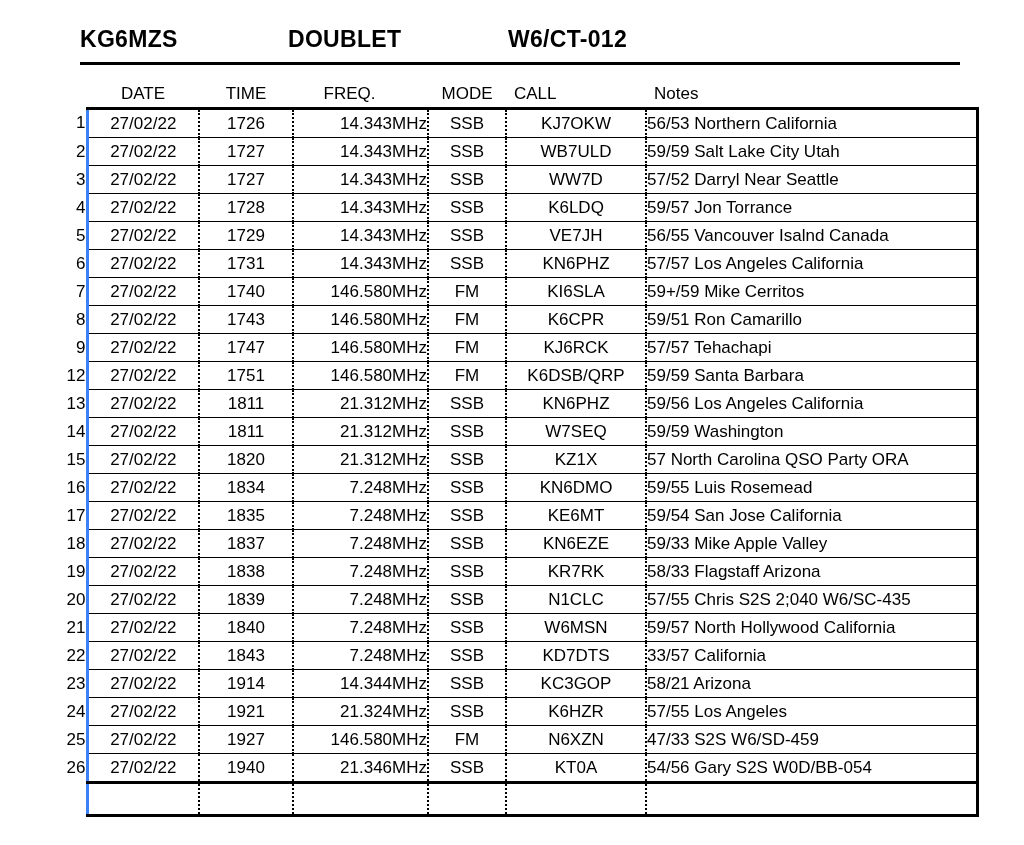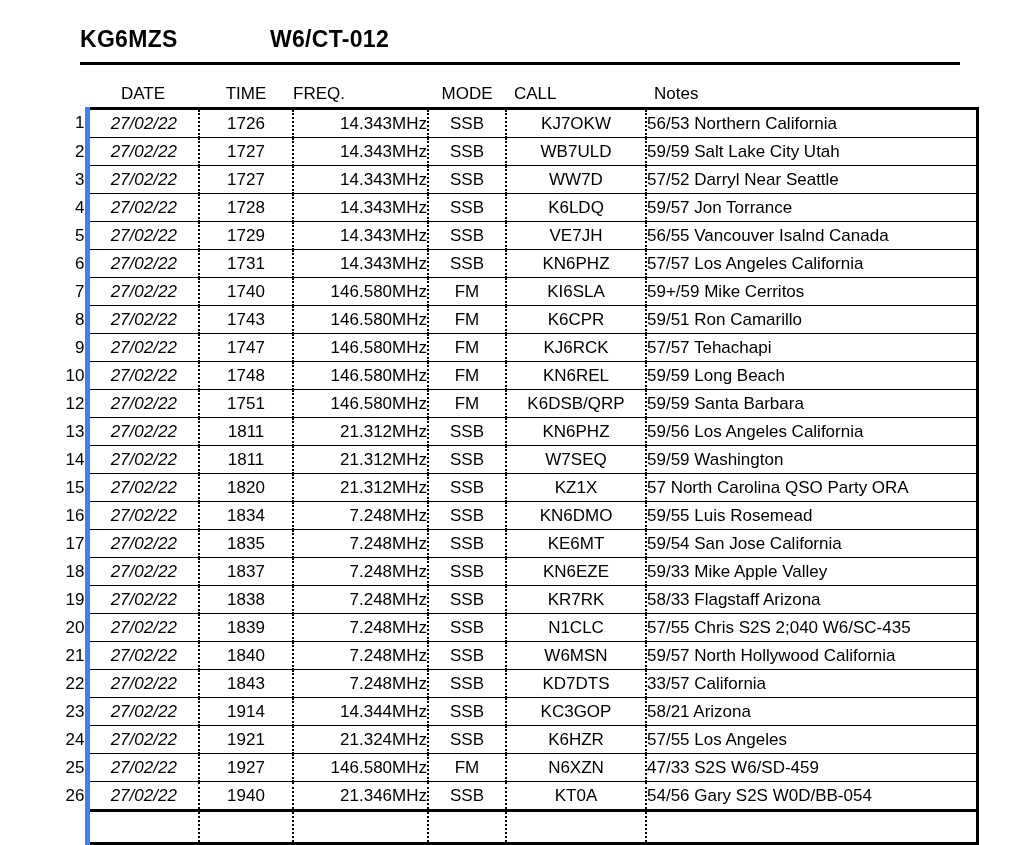--- a/index.html
+++ b/index.html
@@ -81,21 +81,21 @@
 
   
   .hdr td {
     font-size: 19px;
     height: 34px;
     border: none;
     padding-bottom: 2px;
   }
   .hdr .th-date { text-align: center; }
   .hdr .th-time { text-align: center; }
-  .hdr .th-freq { text-align: left; padding-right: 22px;}
+  .hdr .th-freq { text-align: center; padding-right: 22px;}
   .hdr .th-mode { text-align: center; }
   .hdr .th-call { text-align: left; padding-left: 8px;}
   .hdr .th-notes{ text-align: left; padding-left: 8px; margin-left: 16px;}
 
   
   .idx {
     text-align: right;
     padding-right: 11px;
     border: none;
     font-size: 18px;
@@ -107,37 +107,38 @@
     border-right: 2px dotted #000;
   }
   .c-date-cell { text-align: center; }
   .c-time-cell { text-align: center; }
   .c-freq-cell { text-align: right; padding-right: 8px; }
   .c-mode-cell { text-align: center; }
   .c-call-cell { text-align: center; }
   .c-notes-cell{ text-align: left; padding-left: 7px; }
 
   
-  .cell.first-col { border-left: 5px solid #3b82f6; font-style: italic; }
+  .cell.first-col { border-left: 3px solid #3b82f6; }
   .cell.last-col  { border-right: 3px solid #000; }
 
   
   tr.row-first .cell { border-top: 3px solid #000; }
   tr.row-last  .cell { border-bottom: 3px solid #000; }
 
   
   .tail-row .cell { height: 30px; border-bottom: 3px solid #000; border-top: none;}
 </style>
 </head>
 <body>
 
 <div class="sheet">
 
   <div class="header">
     <div class="h-call">KG6MZS</div>
+    <div class="h-ant">DOUBLET</div>
     <div class="h-ref">W6/CT-012</div>
   </div>
   <div class="header-rule"></div>
 
   <div class="table-wrap">
     <table class="log">
       <colgroup>
         <col class="c-idx">
           <col class="c-date">
           <col class="c-time">
@@ -231,29 +232,20 @@
           <tr class="row">
             <td class="idx">9</td>
             <td class="cell c-date-cell first-col">27/02/22</td>
             <td class="cell c-time-cell">1747</td>
             <td class="cell c-freq-cell">146.580MHz</td>
             <td class="cell c-mode-cell">FM</td>
             <td class="cell c-call-cell">KJ6RCK</td>
             <td class="cell c-notes-cell last-col">57/57 Tehachapi</td>
           </tr>
           <tr class="row">
-            <td class="idx">10</td>
-            <td class="cell c-date-cell first-col">27/02/22</td>
-            <td class="cell c-time-cell">1748</td>
-            <td class="cell c-freq-cell">146.580MHz</td>
-            <td class="cell c-mode-cell">FM</td>
-            <td class="cell c-call-cell">KN6REL</td>
-            <td class="cell c-notes-cell last-col">59/59 Long Beach</td>
-          </tr>
-          <tr class="row">
             <td class="idx">12</td>
             <td class="cell c-date-cell first-col">27/02/22</td>
             <td class="cell c-time-cell">1751</td>
             <td class="cell c-freq-cell">146.580MHz</td>
             <td class="cell c-mode-cell">FM</td>
             <td class="cell c-call-cell">K6DSB/QRP</td>
             <td class="cell c-notes-cell last-col">59/59 Santa Barbara</td>
           </tr>
           <tr class="row">
             <td class="idx">13</td>

